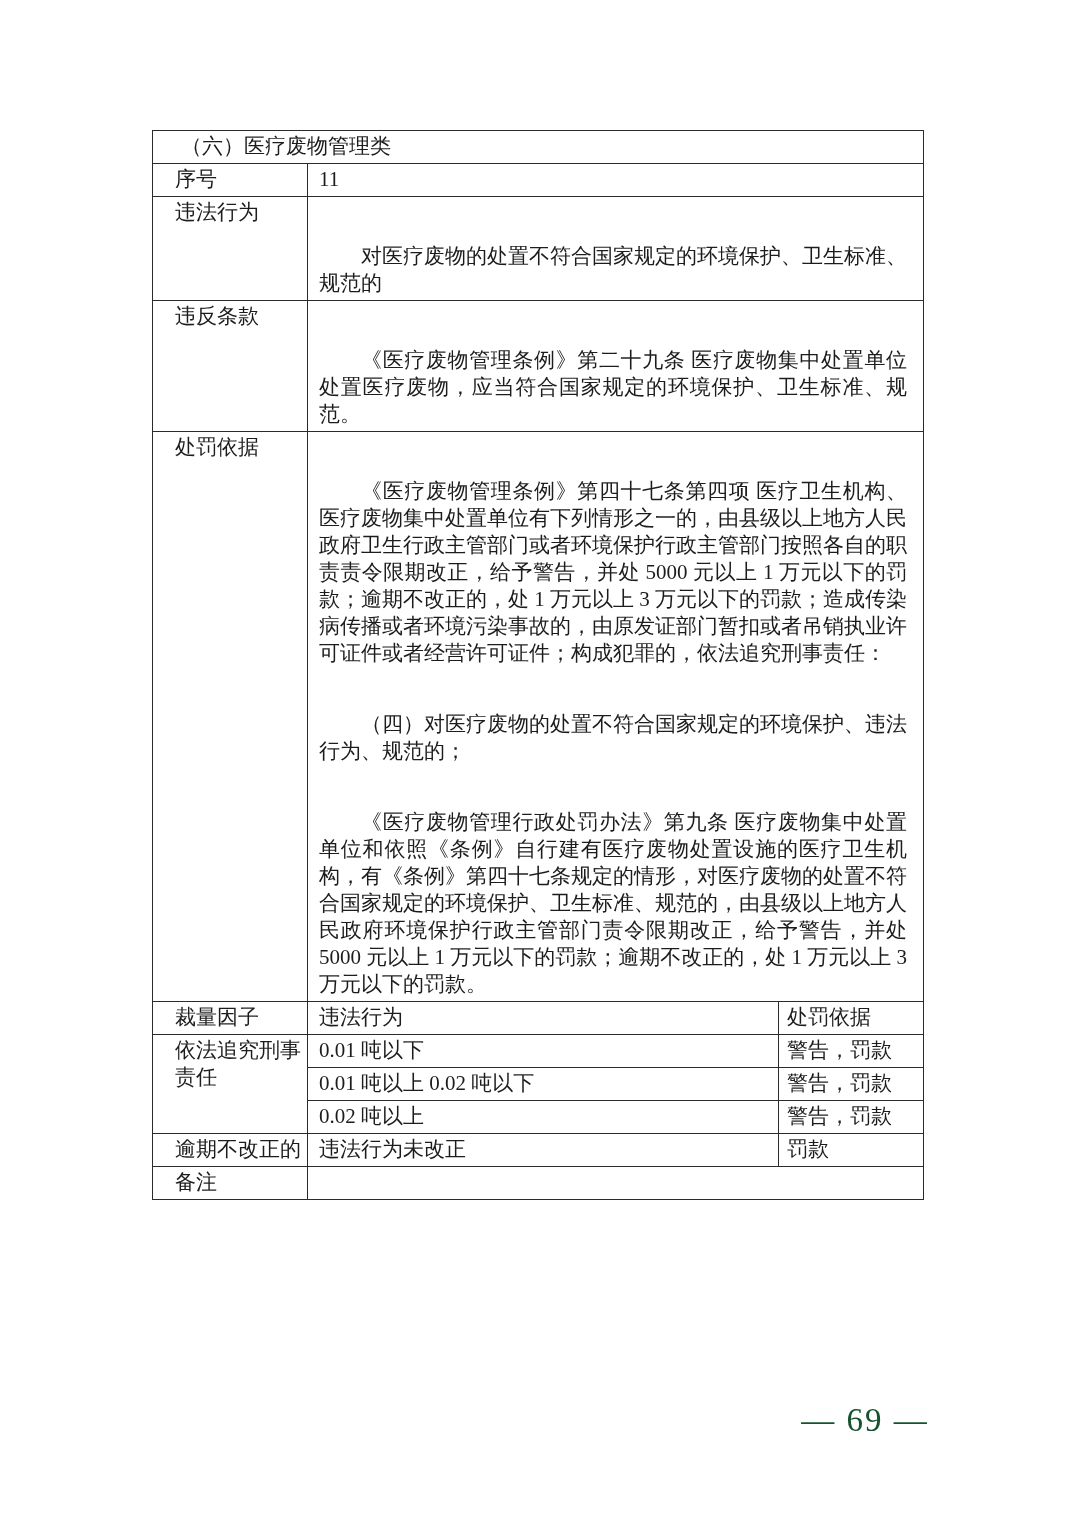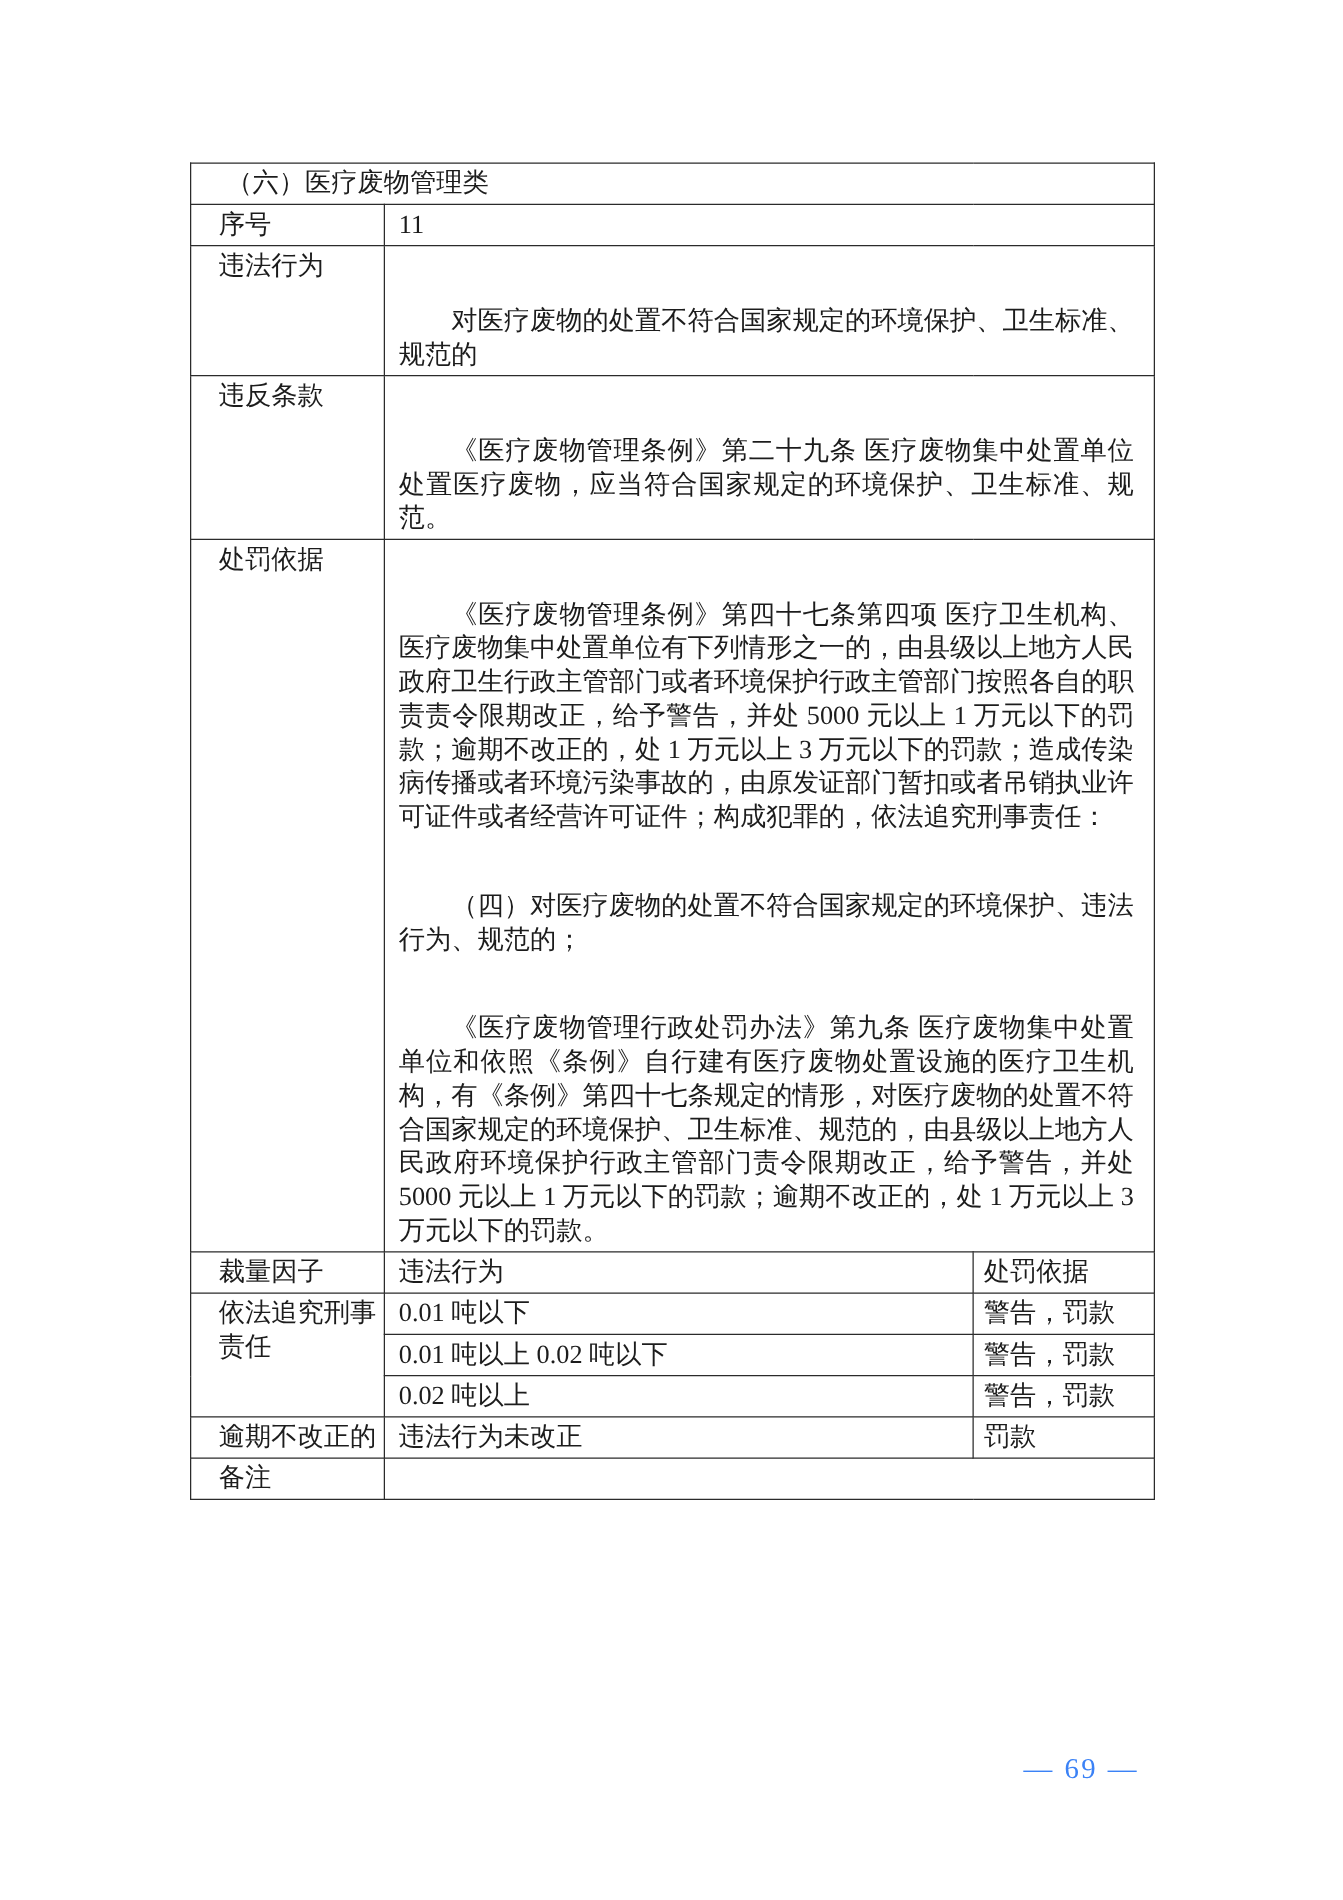--- a/index.html
+++ b/index.html
@@ -61,23 +61,23 @@
   .single-row td { height: 30px; }
 
   .penalty-cell { }
 
   .page-number {
     position: absolute;
     left: 800px;
     top: 1402px;
     width: 130px;
     text-align: center;
-    font-size: 23px;
+    font-size: 33px;
     letter-spacing: 2px;
-    color: #3b82f6;
+    color: #14532d;
     white-space: nowrap;
   }
 </style>
 </head>
 <body>
 
 <div>
 
   <table class="doc-table">
     <colgroup>

